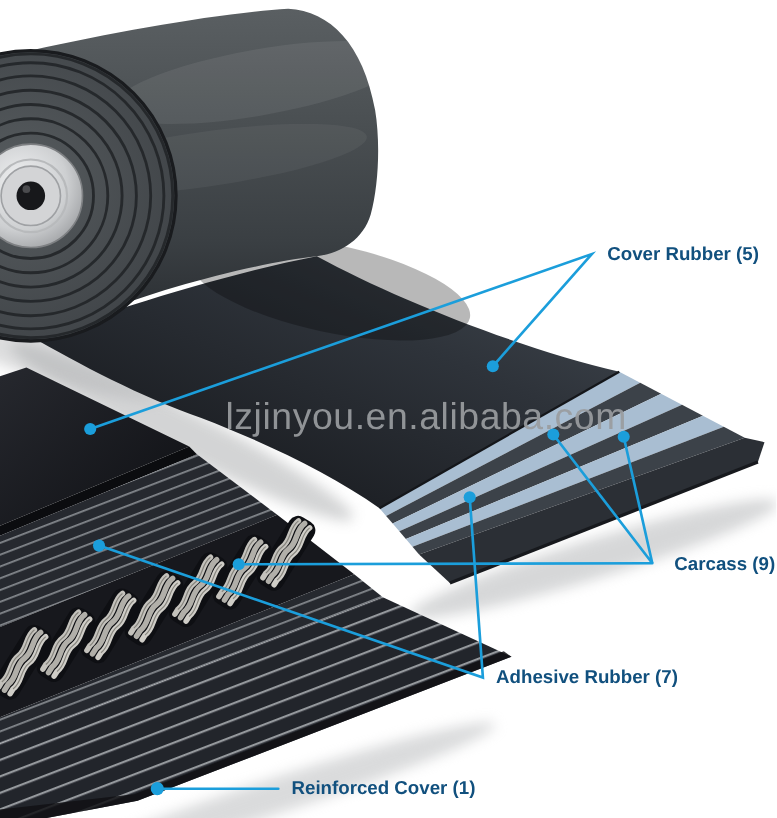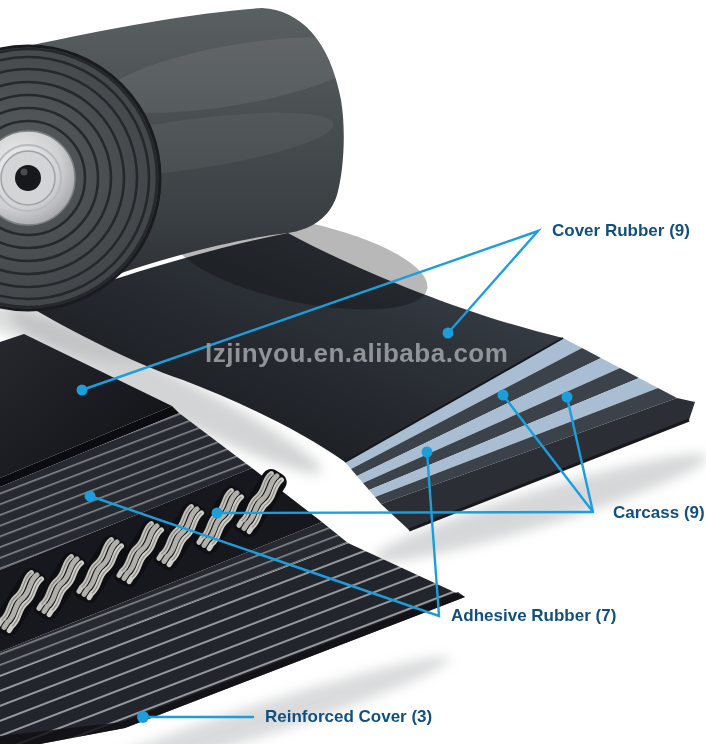--- a/index.html
+++ b/index.html
@@ -6,28 +6,27 @@
   .canvas{
     position:relative;
     width:706px;height:744px;
     background:var(--background,#fff);
     overflow:hidden;
     font-family:"Liberation Sans",sans-serif;
   }
   .canvas svg{position:absolute;left:0;top:0;}
   .watermark{
     position:absolute;
-    left:205px;top:338px;
-    font-size:26px;
+    left:205px;top:360px;
+    font-size:34px;
     letter-spacing:0.5px;
     color:var(--watermark,#9a9da0);
     opacity:0.92;
     z-index:3;
     white-space:nowrap;
-    font-weight:bold;
   }
   .callout{
     position:absolute;
     z-index:4;
     font-size:17px;
     font-weight:700;
     color:var(--label-text,#11507e);
     white-space:nowrap;
     line-height:18px;
   }
@@ -181,18 +180,18 @@
       </g>
       <g>
         <polyline class="leader" points="143,717 253,717"></polyline>
         <circle class="dot" cx="143" cy="717" r="6"></circle>
       </g>
     </g>
   </svg>
 
   <div class="watermark">lzjinyou.en.alibaba.com</div>
 
-  <div class="callout cb-cover">Cover Rubber (9)</div>
+  <div class="callout cb-cover">Cover Rubber (5)</div>
   <div class="callout cb-carcass">Carcass (9)</div>
   <div class="callout cb-adhesive">Adhesive Rubber (7)</div>
-  <div class="callout cb-reinforced">Reinforced Cover (3)</div>
+  <div class="callout cb-reinforced">Reinforced Cover (1)</div>
 
 </div>
 
 </body></html>

